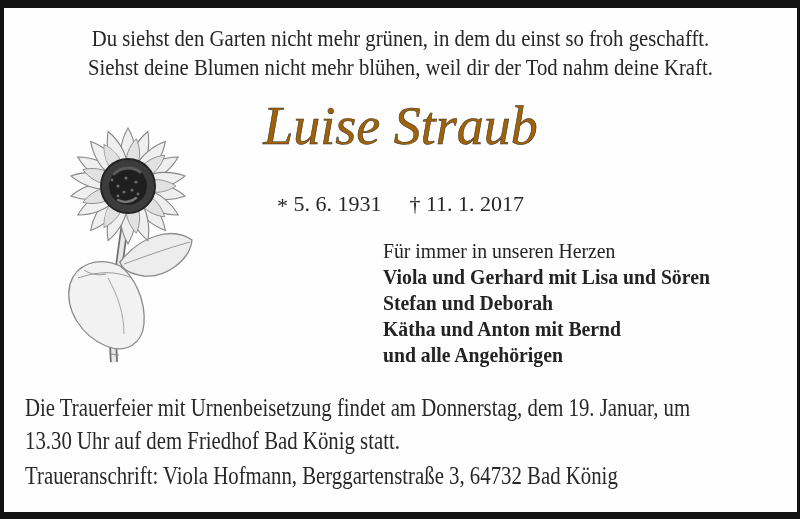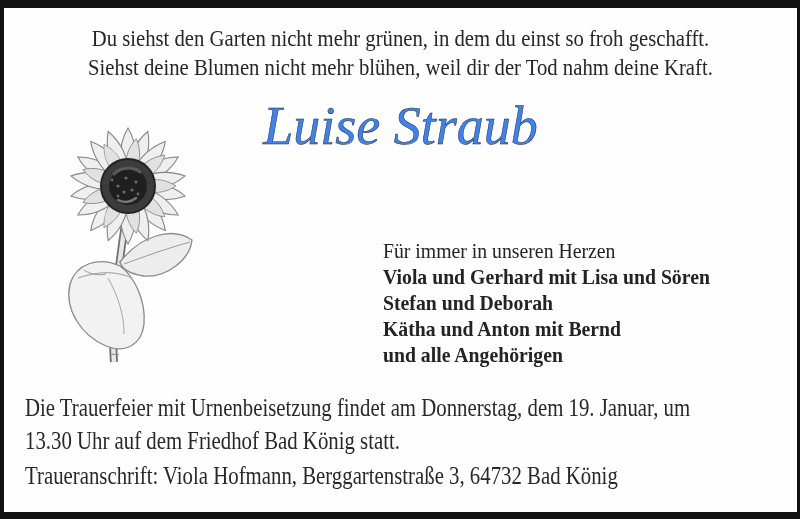--- a/index.html
+++ b/index.html
@@ -27,21 +27,21 @@
     white-space:nowrap;
     color:#262626;
   }
 
   .name{
     top:89px;
     font-size:54px;
     font-style:italic;
     line-height:58px;
     -webkit-text-stroke:0.5px #2a2a2a;
-    color:#3b82f6;
+    color:#a16207;
     white-space:nowrap;
   }
   .birthname{
     top:147px;
     font-size:26px;
     font-style:italic;
     line-height:28px;
     letter-spacing:1px;
     color:#262626;
   }
@@ -174,20 +174,23 @@
         <circle cx="88" cy="70" r="1.6"></circle>
       <circle cx="78" cy="66" r="1.6"></circle>
         <circle cx="70" cy="84" r="1.4"></circle>
       <circle cx="90" cy="82" r="1.4"></circle>
         <circle cx="64" cy="68" r="1.4"></circle>
     </g>
   </svg>
 
   <div class="abs centered name">Luise Straub</div>
 
+  <div class="abs centered dates">
+    <span class="group"><span class="sym">*</span> <span>5. 6. 1931</span></span><span class="gap"></span><span class="group"><span>†</span> <span>11. 1. 2017</span></span>
+  </div>
 
   <div class="abs mourners">
     <div>Für immer in unseren Herzen</div>
     <div class="bold">Viola und Gerhard mit Lisa und Sören</div>
     <div class="bold">Stefan und Deborah</div>
     <div class="bold">Kätha und Anton mit Bernd</div>
     <div class="bold">und alle Angehörigen</div>
   </div>
 
   <div class="abs funeral">

